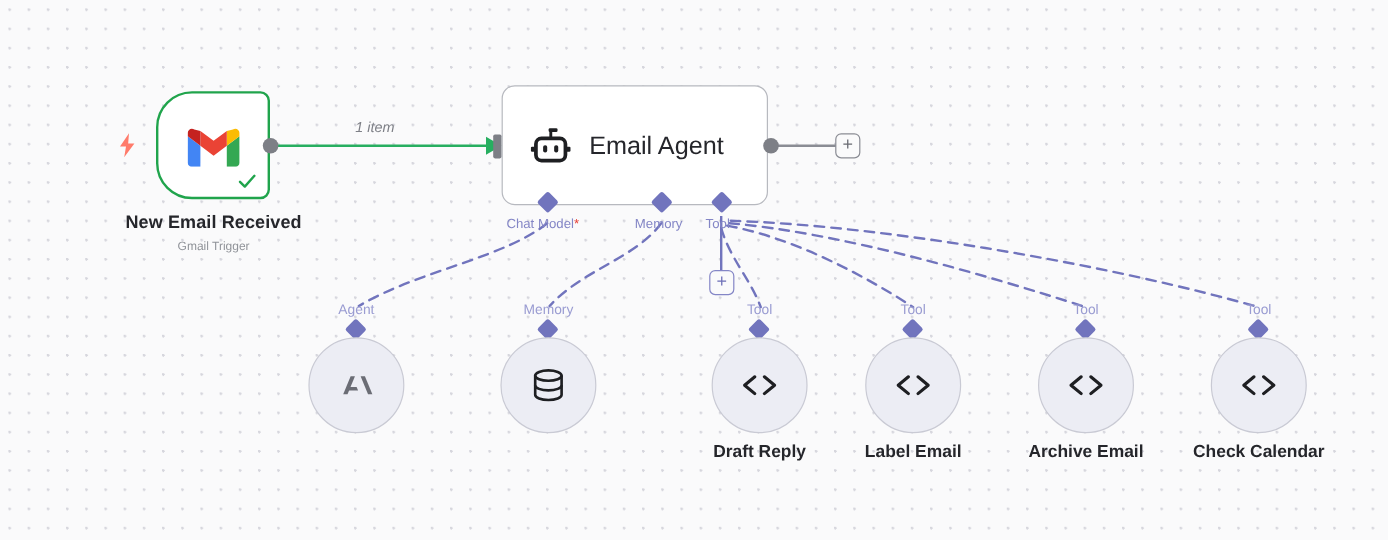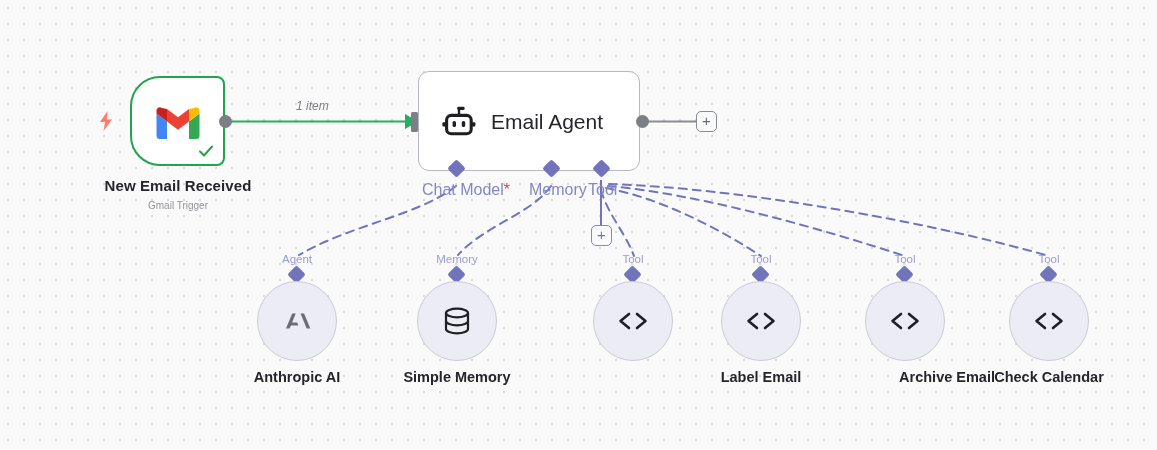--- a/index.html
+++ b/index.html
@@ -153,21 +153,21 @@
     text-align: center;
   }
   .plus-btn.purple {
     border-color: #8486c6;
     color: #6e70b8;
   }
 
   
   .sub-port-label {
     position: absolute;
-    font-size: 16px;
+    font-size: 11px;
     color: #8486c6;
     white-space: nowrap;
   }
   .sub-port-label .req {
     color: #e8443a;
   }
   .diamond {
     position: absolute;
     width: 13px;
     height: 13px;
@@ -316,45 +316,44 @@
   <div class="diamond" style="left:290px; top:268px;"></div>
   <div class="circle-node" style="left:257px; top:281px;">
     <div class="circle-icon">
       <svg viewBox="0 0 38 38" width="38" height="38">
         <path d="M8 26.5 L14.2 11.5 L17.8 11.5 L11.6 26.5 Z" fill="#6b6d75"></path>
         <path d="M12.6 20.4 L19.2 20.4 L20.4 23.4 L11.4 23.4 Z" fill="#6b6d75"></path>
         <path d="M22.5 11.5 L26.1 11.5 L32.3 26.5 L28.7 26.5 Z" fill="#6b6d75"></path>
       </svg>
     </div>
   </div>
-  <div class="circle-caption" style="left:207px; top:369px;">Anthropic AI</div>
 
   <div class="circle-top-label" style="left:417px; top:253px; width:80px;">Memory</div>
   <div class="diamond" style="left:450px; top:268px;"></div>
   <div class="circle-node" style="left:417px; top:281px;">
     <div class="circle-icon">
       <svg viewBox="0 0 38 38" width="38" height="38">
         <ellipse cx="19" cy="11" rx="11" ry="4.3" fill="none" stroke="#1e1f22" stroke-width="2.2"></ellipse>
         <path d="M8 11 L8 27 C8 29.4 12.9 31.3 19 31.3 C25.1 31.3 30 29.4 30 27 L30 11" fill="none" stroke="#1e1f22" stroke-width="2.2"></path>
         <path d="M8 19 C8 21.4 12.9 23.3 19 23.3 C25.1 23.3 30 21.4 30 19" fill="none" stroke="#1e1f22" stroke-width="2.2"></path>
       </svg>
     </div>
   </div>
-  <div class="circle-caption" style="left:367px; top:369px;">Simple Memory</div>
 
   <div class="circle-top-label" style="left:593px; top:253px; width:80px;">Tool</div>
   <div class="diamond" style="left:626px; top:268px;"></div>
   <div class="circle-node" style="left:593px; top:281px;">
     <div class="circle-icon">
       <svg viewBox="0 0 38 38" width="38" height="38">
         <path d="M15 12 L6.5 19 L15 26" fill="none" stroke="#1e1f22" stroke-width="2.6" stroke-linecap="round" stroke-linejoin="round"></path>
         <path d="M23 12 L31.5 19 L23 26" fill="none" stroke="#1e1f22" stroke-width="2.6" stroke-linecap="round" stroke-linejoin="round"></path>
       </svg>
     </div>
   </div>
+  <div class="circle-caption" style="left:543px; top:369px;">Draft Reply</div>
 
   <div class="circle-top-label" style="left:721px; top:253px; width:80px;">Tool</div>
   <div class="diamond" style="left:754px; top:268px;"></div>
   <div class="circle-node" style="left:721px; top:281px;">
     <div class="circle-icon">
       <svg viewBox="0 0 38 38" width="38" height="38">
         <path d="M15 12 L6.5 19 L15 26" fill="none" stroke="#1e1f22" stroke-width="2.6" stroke-linecap="round" stroke-linejoin="round"></path>
         <path d="M23 12 L31.5 19 L23 26" fill="none" stroke="#1e1f22" stroke-width="2.6" stroke-linecap="round" stroke-linejoin="round"></path>
       </svg>
     </div>
@@ -364,21 +363,21 @@
   <div class="circle-top-label" style="left:865px; top:253px; width:80px;">Tool</div>
   <div class="diamond" style="left:898px; top:268px;"></div>
   <div class="circle-node" style="left:865px; top:281px;">
     <div class="circle-icon">
       <svg viewBox="0 0 38 38" width="38" height="38">
         <path d="M15 12 L6.5 19 L15 26" fill="none" stroke="#1e1f22" stroke-width="2.6" stroke-linecap="round" stroke-linejoin="round"></path>
         <path d="M23 12 L31.5 19 L23 26" fill="none" stroke="#1e1f22" stroke-width="2.6" stroke-linecap="round" stroke-linejoin="round"></path>
       </svg>
     </div>
   </div>
-  <div class="circle-caption" style="left:815px; top:369px;text-align:right;">Archive Email</div>
+  <div class="circle-caption" style="left:815px; top:369px;">Archive Email</div>
 
   <div class="circle-top-label" style="left:1009px; top:253px; width:80px;">Tool</div>
   <div class="diamond" style="left:1042px; top:268px;"></div>
   <div class="circle-node" style="left:1009px; top:281px;">
     <div class="circle-icon">
       <svg viewBox="0 0 38 38" width="38" height="38">
         <path d="M15 12 L6.5 19 L15 26" fill="none" stroke="#1e1f22" stroke-width="2.6" stroke-linecap="round" stroke-linejoin="round"></path>
         <path d="M23 12 L31.5 19 L23 26" fill="none" stroke="#1e1f22" stroke-width="2.6" stroke-linecap="round" stroke-linejoin="round"></path>
       </svg>
     </div>

